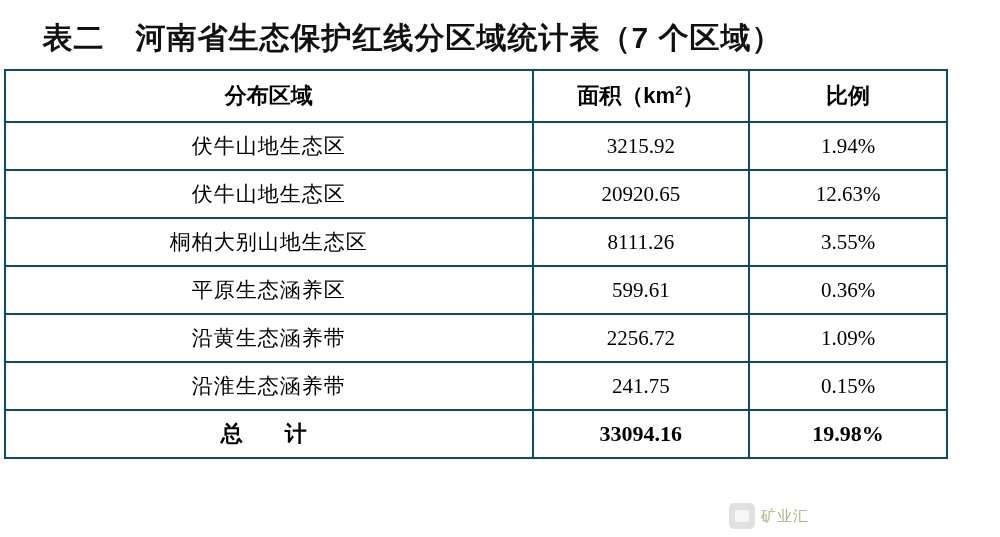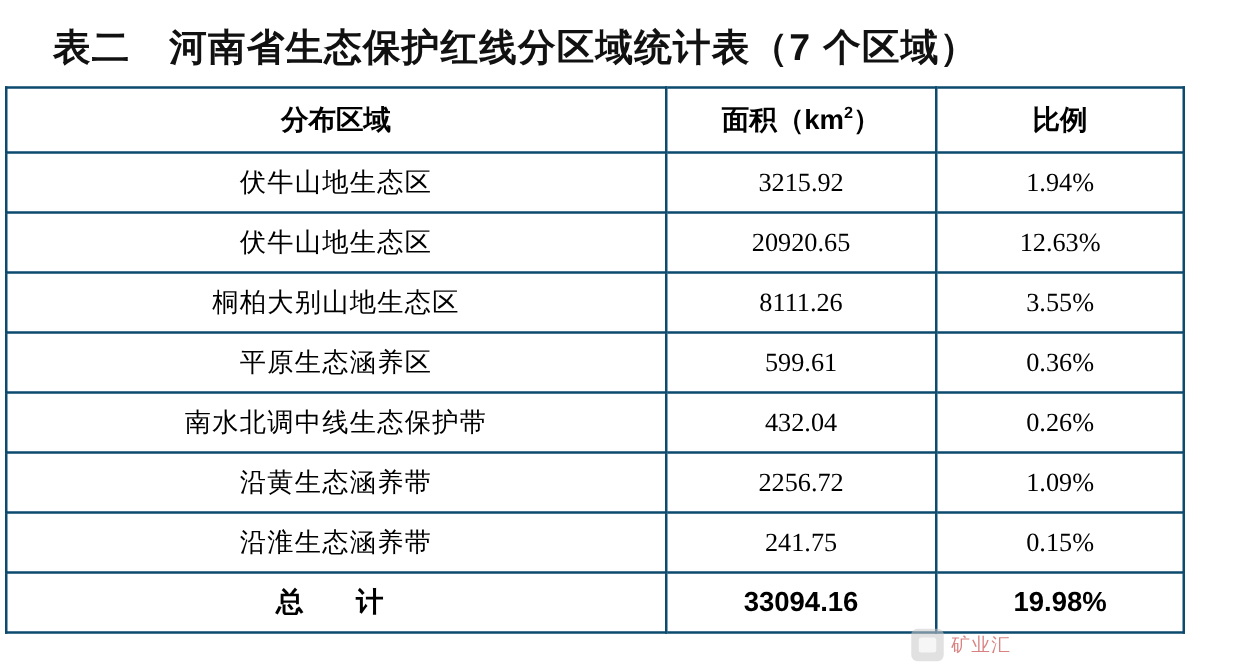--- a/index.html
+++ b/index.html
@@ -65,21 +65,21 @@
     font-family: "Liberation Serif", serif;
     font-size: 22px;
     letter-spacing: 1px;
   }
   td.num {
     font-family: "Liberation Serif", serif;
     font-size: 21px;
   }
   tr.total td {
     font-weight: bold;
-    font-family: Liberation Sans, sans-serif;
+    font-family: Liberation Serif, serif;
     font-size: 22px;
   }
   tr.total td.region {
     letter-spacing: 10px;
     font-family: "Liberation Sans", sans-serif;
     text-align: center;
   }
   .sup {
     font-size: 13px;
     vertical-align: super;
@@ -106,21 +106,21 @@
     left: 6px;
     top: 7px;
     width: 14px;
     height: 12px;
     background: #efefef;
     border-radius: 2px;
   }
   .wm-text {
     font-family: "Liberation Sans", sans-serif;
     font-size: 15px;
-    color: #b91c1c;
+    color: #4d7c0f;
     letter-spacing: 1px;
   }
 </style>
 </head>
 <body>
 
 <div class="page">
 
   <div class="title">
     <span class="title-main">表二　河南省生态保护红线分区域统计表（7 个区域）</span>
@@ -154,25 +154,20 @@
         <td class="region">桐柏大别山地生态区</td>
         <td class="num">8111.26</td>
         <td class="num">3.55%</td>
       </tr>
       <tr>
         <td class="region">平原生态涵养区</td>
         <td class="num">599.61</td>
         <td class="num">0.36%</td>
       </tr>
       <tr>
-        <td class="region">南水北调中线生态保护带</td>
-        <td class="num">432.04</td>
-        <td class="num">0.26%</td>
-      </tr>
-      <tr>
         <td class="region">沿黄生态涵养带</td>
         <td class="num">2256.72</td>
         <td class="num">1.09%</td>
       </tr>
       <tr>
         <td class="region">沿淮生态涵养带</td>
         <td class="num">241.75</td>
         <td class="num">0.15%</td>
       </tr>
       <tr class="total">

